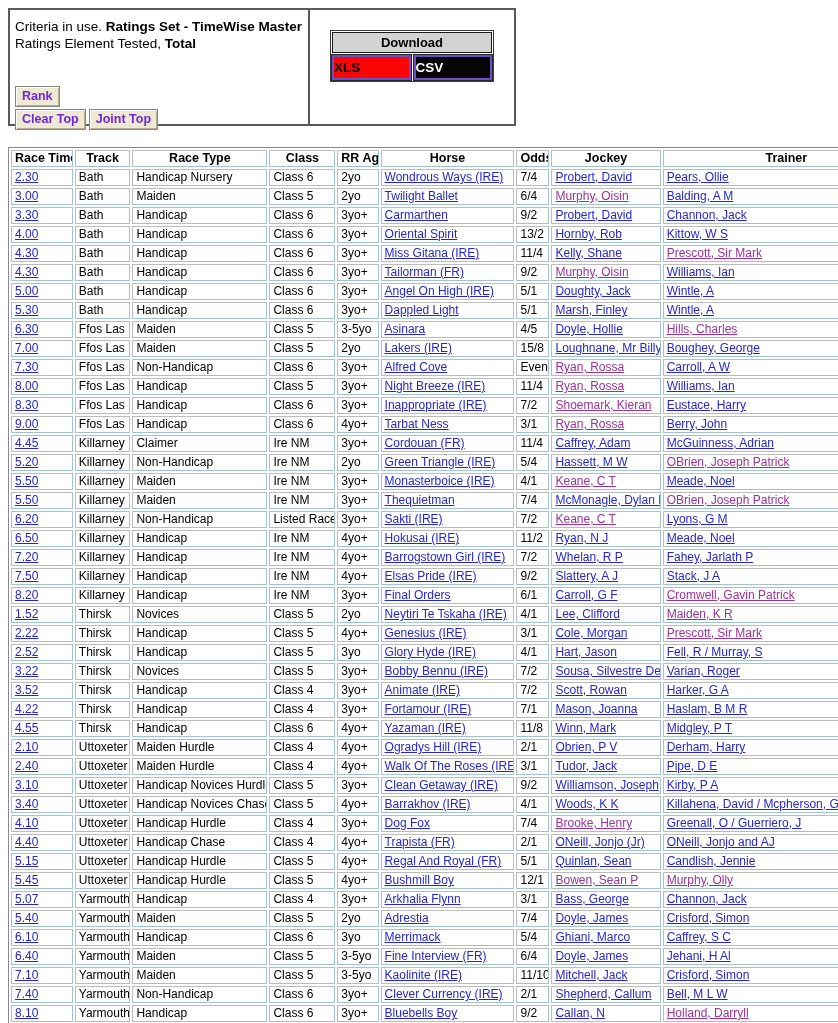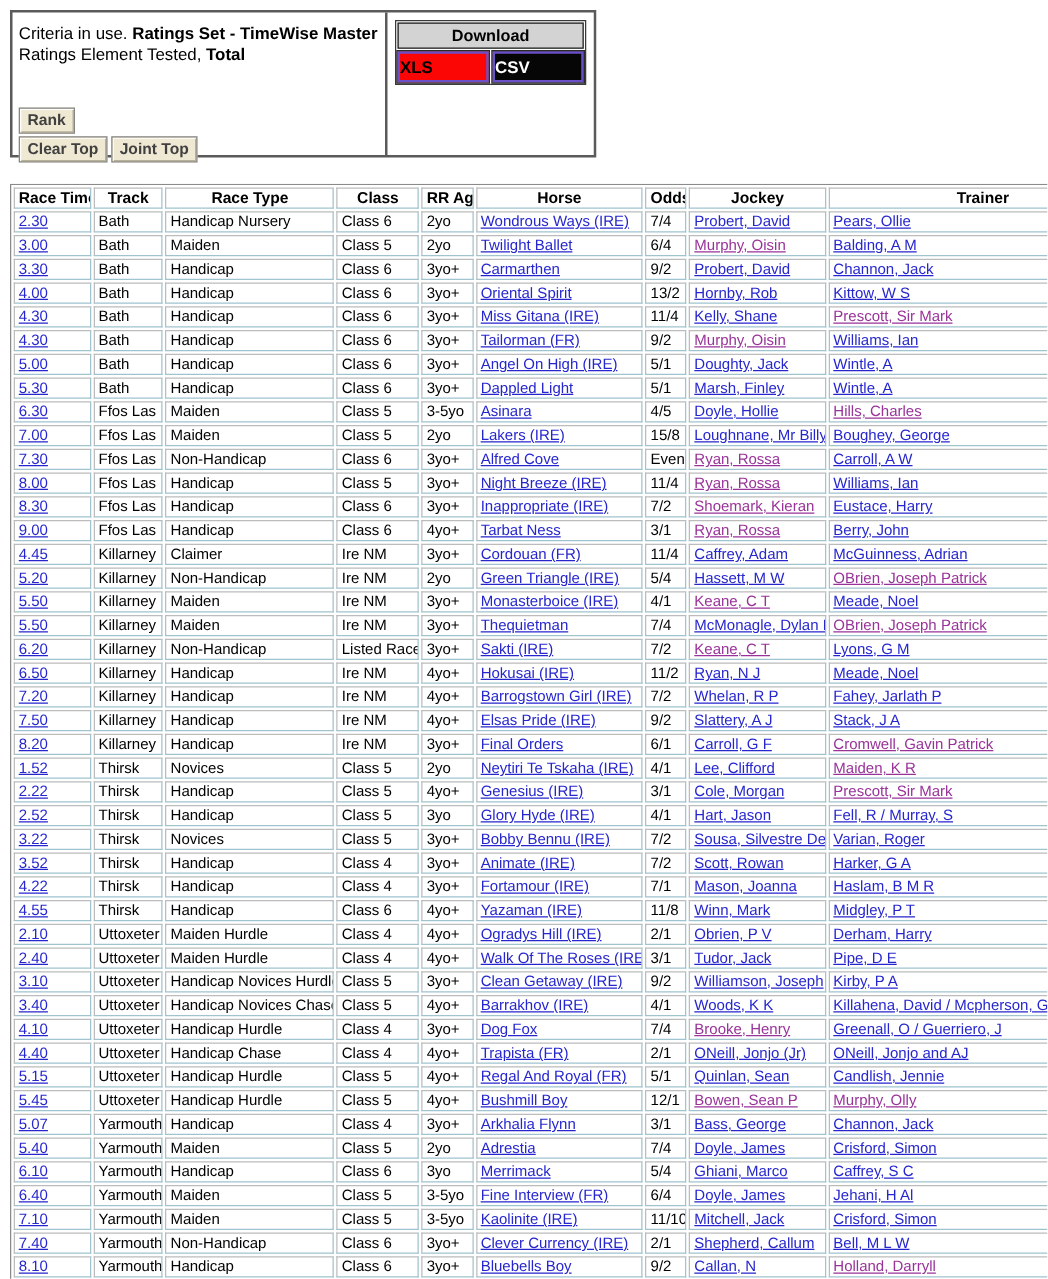--- a/index.html
+++ b/index.html
@@ -3,40 +3,40 @@
 <meta charset="utf-8">
 <style>
   html,body{margin:0;padding:0;}
   body{
     width:838px;height:1023px;overflow:hidden;background:#fff;
     font-family:"Liberation Sans", sans-serif;color:#000;
     position:relative;
   }
   
   .top-box{
-    position:absolute;left:8px;top:8px;width:469px;height:118px;
+    position:absolute;left:8px;top:8px;width:508px;height:118px;
     border:2px solid #5a5a5a;display:flex;background:#fff;box-sizing:border-box;
   }
   .top-left{
     width:300px;box-sizing:border-box;border-right:2px solid #5a5a5a;
     padding:8px 4px 4px 5px;position:relative;
   }
   .criteria-text{font-size:13.5px;line-height:17px;}
   .criteria-text b{font-weight:700;}
   .btn-row{position:absolute;left:5px;}
   .btn-row.rank-row{top:76px;}
   .btn-row.top-row{top:99px;}
   .push-btn{
-    display:inline-block;background:#efe8d2;color:#404040;
+    display:inline-block;background:#efe8d2;color:#6d28d9;
     border:1px solid #858585;
     box-shadow:inset 1px 1px 0 #ffffff, inset -1px -1px 0 #b8b094;
     font-weight:700;font-size:12.5px;font-family:"Liberation Sans",sans-serif;
     padding:2px 6px 3px 6px;margin-right:3px;cursor:pointer;
   }
-  .top-right{flex:1;box-sizing:border-box;padding:6px;}
+  .top-right{flex:1;box-sizing:border-box;padding:20px;}
   .dl-box{border:1px solid #3a3a3a;box-sizing:border-box;padding:1px;}
   .dl-header{
     border:1px solid #1a1a1a;background:#d3d3d3;text-align:center;
     font-weight:700;font-size:13px;padding:2px 0;margin-bottom:2px;
   }
   .dl-buttons{display:flex;gap:3px;}
   .dl-btn{
     flex:1;text-align:left;font-weight:700;font-size:13.5px;
     border:2px solid var(--btn-border);outline:1px solid #2a2a2a;
     padding:3px 0;cursor:pointer;font-family:"Liberation Sans",sans-serif;

